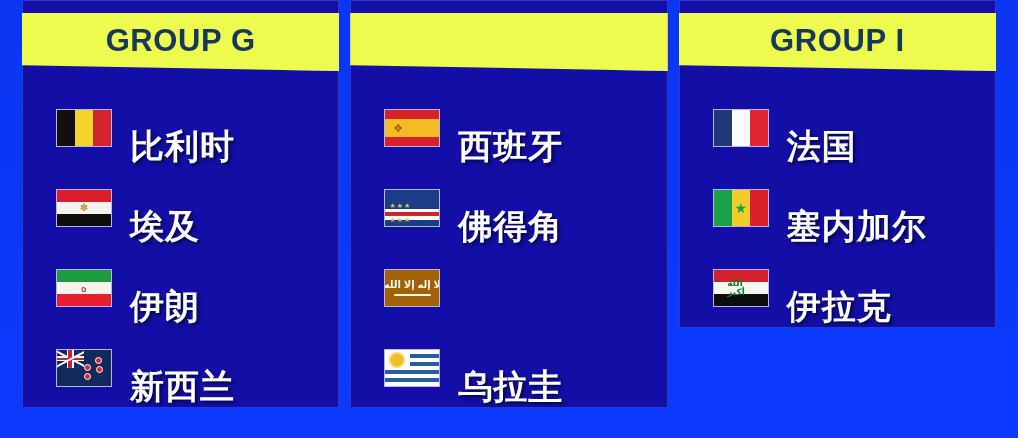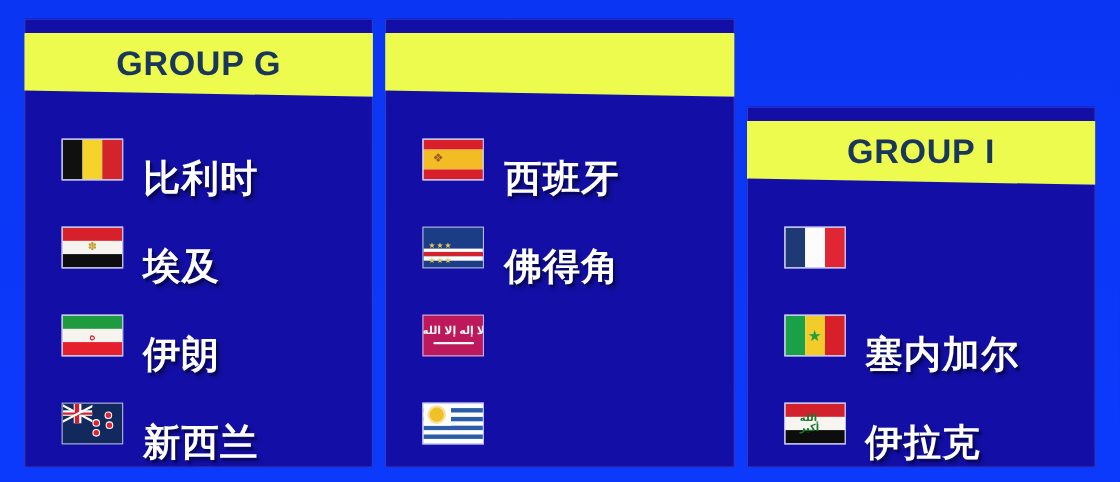--- a/index.html
+++ b/index.html
@@ -33,21 +33,21 @@
   .board {
     position: absolute;
     left: 0;
     top: 0;
     width: 1018px;
     height: 438px;
     display: flex;
     gap: 11px;
     padding: 0 22px 13px 22px;
     box-sizing: border-box;
-    align-items: flex-end;
+    align-items: flex-start;
   }
 
   .group-card {
     position: relative;
     flex: 1 1 0;
     background: #130fa6;
     box-shadow: 0 0 0 1px rgba(90,110,220,0.45) inset;
     display: flex;
     flex-direction: column;
     overflow: hidden;
@@ -214,21 +214,21 @@
   .fl-cv { background:#1b3d87; }
   .fl-cv .bandw1{ position:absolute; left:0; right:0; top:52%; height:12%; background:#fdfdfd; }
   .fl-cv .bandr { position:absolute; left:0; right:0; top:62%; height:10%; background:#d1242f; }
   .fl-cv .bandw2{ position:absolute; left:0; right:0; top:71%; height:12%; background:#fdfdfd; }
   .fl-cv .cvstars{ position:absolute; left:28%; top:45%; transform:translate(-50%,-50%);
                    color:#e8c64a; font-size:7px; letter-spacing:1px; }
   .fl-cv .cvstars2{ position:absolute; left:28%; top:84%; transform:translate(-50%,-50%);
                    color:#e8c64a; font-size:7px; letter-spacing:1px; }
 
   
-  .fl-sa { background:#be185d; }
+  .fl-sa { background:#a16207; }
   .fl-sa .script{
     position:absolute; left:50%; top:40%; transform:translate(-50%,-50%);
     color:#f3f7f2; font-size:10px; font-weight:700; letter-spacing:-0.5px;
     white-space:nowrap;
   }
   .fl-sa .sword{
     position:absolute; left:16%; right:16%; top:66%; height:2px;
     background:#f3f7f2; border-radius:1px;
   }
 
@@ -383,40 +383,42 @@
 
         <div class="team-row">
           <span class="flag fl-uy">
             <span class="stripe st1"></span>
             <span class="stripe st2"></span>
             <span class="stripe st3"></span>
             <span class="stripe st4"></span>
             <span class="canton"></span>
             <span class="sun"></span>
           </span>
+          <span class="team-name">乌拉圭</span>
         </div>
 
       </div>
     </div>
 
     <div class="group-card">
       <div class="group-header">
         <div class="banner"></div>
         <div class="banner-title">GROUP I</div>
       </div>
       <div class="team-list">
 
         <div class="team-row">
           <span class="flag fl-fr">
             <span class="v3">
                 <i></i>
                 <i></i>
                 <i></i>
               </span>
           </span>
+          <span class="team-name">法国</span>
         </div>
 
         <div class="team-row">
           <span class="flag fl-sn">
             <span class="v3">
                 <i></i>
                 <i></i>
                 <i></i>
               </span>
             <span class="emblem">★</span>

